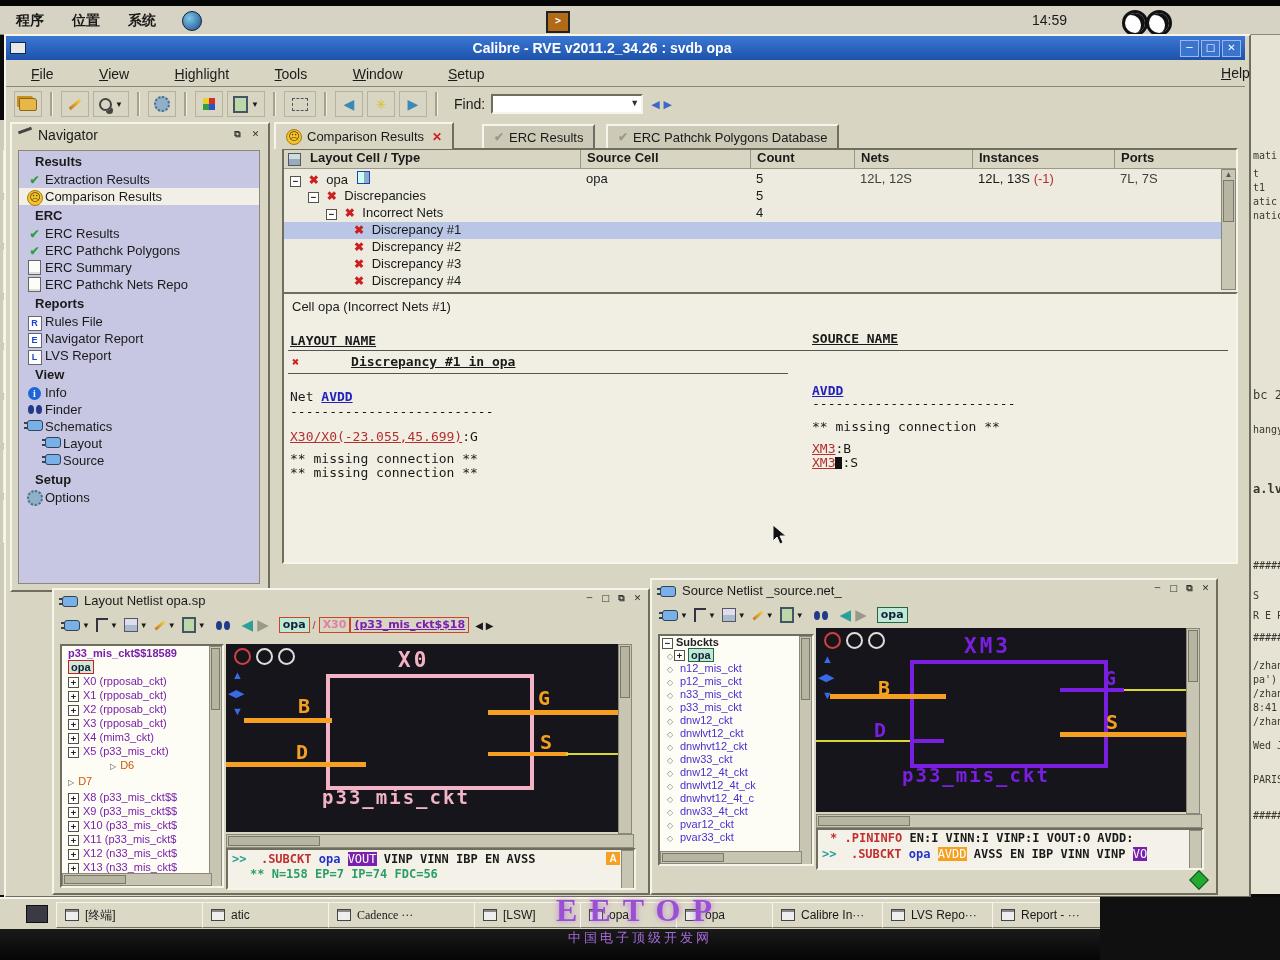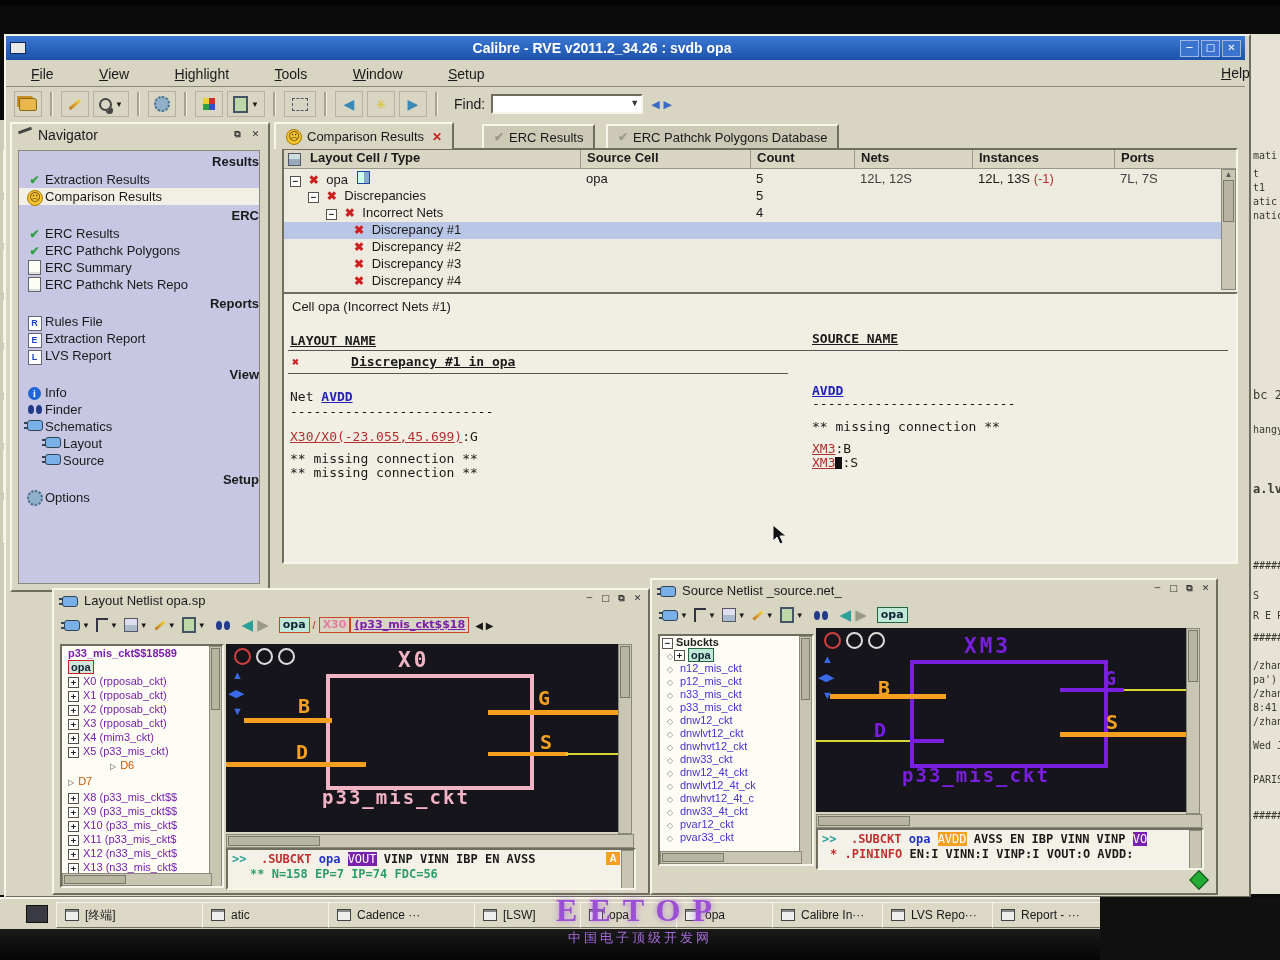--- a/index.html
+++ b/index.html
@@ -16,21 +16,21 @@
   .xmark{color:#cc2020;font-weight:bold;font-size:12px;}
   .chk{color:#2f9e44;font-weight:bold;font-size:12px;}
   .chk-gray{color:#9a9888;font-weight:bold;font-size:12px;}
   .menu-item{display:inline-block;margin-right:26px;font-size:14px;cursor:default;margin-left:15px;}
   .menu-item::first-letter{text-decoration:underline;}
   .tbtn{display:inline-flex;align-items:center;justify-content:center;width:26px;height:24px;margin:0 2px;
         background:#d9d5c3;border:1px solid #b5b2a0;}
   .tsep{display:inline-block;width:2px;height:24px;background:#a5a290;border-right:1px solid #f3f1e6;margin:0 6px;vertical-align:middle;}
   .exp{display:inline-block;width:9px;height:9px;border:1px solid #55534a;background:#fff;
        font:bold 9px/8px "DejaVu Sans Mono",monospace;text-align:center;color:#222;margin-right:4px;}
-  .navhdr{font-weight:bold;font-size:13px;padding:3px 0 2px 8px;text-align:right;}
+  .navhdr{font-weight:bold;font-size:13px;padding:3px 0 2px 16px;}
   .navitem{font-size:13px;padding:1px 0 1px 26px;white-space:nowrap;position:relative;}
   .navitem .nico{position:absolute;left:8px;top:1px;width:15px;text-align:center;}
   .docico{display:inline-block;width:11px;height:13px;background:#fdfdf8;border:1px solid #666;
           box-shadow:inset 0 -2px 0 #ddd;}
   .ltrico{display:inline-block;width:12px;height:13px;background:#fff;border:1px solid #667;
           font:bold 9px/13px "Liberation Sans",sans-serif;color:#2244cc;text-align:center;}
   .infoico{display:inline-block;width:13px;height:13px;border-radius:50%;background:#1c66d8;color:#fff;
            font:bold 10px/13px "Liberation Serif",serif;text-align:center;}
   .plugico{display:inline-block;width:14px;height:9px;background:#7ab0e8;border:1px solid #345;border-radius:3px;position:relative;}
   .plugico::before{content:"";position:absolute;left:-4px;top:1px;width:4px;height:2px;background:#345;}
@@ -109,20 +109,30 @@
     <span class="fragline" style="top:626px;">/zhangy/</span>
     <span class="fragline" style="top:640px;">pa')</span>
     <span class="fragline" style="top:654px;">/zhangy/</span>
     <span class="fragline" style="top:668px;">8:41 2017</span>
     <span class="fragline" style="top:682px;">/zhangy/1</span>
     <span class="fragline" style="top:706px;">Wed Jul</span>
     <span class="fragline" style="top:740px;">PARISON</span>
     <span class="fragline" style="top:776px;">#######</span>
   </div>
 
+  <div class="abs" style="left:0;top:6px;width:1280px;height:28px;background:#d6d2c4;border-bottom:1px solid #8a8878;">
+    <span class="abs" style="left:16px;top:6px;font-size:14px;font-weight:bold;">程序</span>
+    <span class="abs" style="left:72px;top:6px;font-size:14px;font-weight:bold;">位置</span>
+    <span class="abs" style="left:128px;top:6px;font-size:14px;font-weight:bold;">系统</span>
+    <span class="abs" style="left:182px;top:5px;width:18px;height:18px;border-radius:50%;background:radial-gradient(circle at 35% 35%,#7ec8e8,#1a4a8a);border:1px solid #123;"></span>
+    <span class="abs" style="left:546px;top:5px;width:20px;height:18px;background:#b06a18;border:2px solid #222;color:#fff;font:bold 10px/16px 'DejaVu Sans Mono',monospace;text-align:center;">&gt;</span>
+    <span class="abs" style="left:1032px;top:6px;font-size:14px;">14:59</span>
+    <span class="abs" style="left:1122px;top:4px;width:20px;height:20px;border-radius:50%;background:#fff;border:3px solid #111;box-shadow:inset -4px 2px 0 #111;"></span>
+    <span class="abs" style="left:1146px;top:4px;width:20px;height:20px;border-radius:50%;background:#fff;border:3px solid #111;box-shadow:inset -4px 2px 0 #111;"></span>
+  </div>
 
   <div class="abs beige bevel-out" style="left:4px;top:34px;width:1243px;height:860px;"></div>
 
   <div class="abs" style="left:6px;top:36px;width:1239px;height:24px;background:linear-gradient(#3b78d4,#1c52ab);display:flex;align-items:center;">
     <span style="width:14px;height:10px;background:#e8e8e8;border:1px solid #0a2a5a;margin-left:4px;"></span>
     <span style="flex:1;text-align:center;color:#fff;font-weight:bold;font-size:14px;">Calibre - RVE v2011.2_34.26 : svdb opa</span>
     <span class="ttlbtn">─</span>
     <span class="ttlbtn">□</span>
     <span class="ttlbtn" style="margin-right:4px;">✕</span>
   </div>
@@ -197,21 +207,21 @@
       <div class="navhdr">Results</div>
       <div class="navitem"><span class="nico"><span class="chk">✔</span></span><span>Extraction Results</span></div>
       <div class="navitem" style="background:#f2f0e6;"><span class="nico"><span class="sadface">☹</span></span><span>Comparison Results</span></div>
       <div class="navhdr">ERC</div>
       <div class="navitem"><span class="nico"><span class="chk">✔</span></span><span>ERC Results</span></div>
       <div class="navitem"><span class="nico"><span class="chk">✔</span></span><span>ERC Pathchk Polygons</span></div>
       <div class="navitem"><span class="nico"><span class="docico"></span></span><span>ERC Summary</span></div>
       <div class="navitem"><span class="nico"><span class="docico"></span></span><span>ERC Pathchk Nets Repo</span></div>
       <div class="navhdr">Reports</div>
       <div class="navitem"><span class="nico"><span class="ltrico">R</span></span><span>Rules File</span></div>
-      <div class="navitem"><span class="nico"><span class="ltrico">E</span></span><span>Extraction Report</span></div>
+      <div class="navitem"><span class="nico"><span class="ltrico">E</span></span><span>Navigator Report</span></div>
       <div class="navitem"><span class="nico"><span class="ltrico">L</span></span><span>LVS Report</span></div>
       <div class="navhdr">View</div>
       <div class="navitem"><span class="nico"><span class="infoico">i</span></span><span>Info</span></div>
       <div class="navitem"><span class="nico"><span class="binoc"></span></span><span>Finder</span></div>
       <div class="navitem"><span class="nico"><span class="plugico"></span></span><span>Schematics</span></div>
       <div class="navitem" style="padding-left:44px;"><span class="nico" style="left:26px;"><span class="plugico"></span></span><span>Layout</span></div>
       <div class="navitem" style="padding-left:44px;"><span class="nico" style="left:26px;"><span class="plugico"></span></span><span>Source</span></div>
       <div class="navhdr">Setup</div>
       <div class="navitem"><span class="nico"><span class="gearico"></span></span><span>Options</span></div>
     </div>
@@ -476,38 +486,38 @@
       <span class="abs" style="left:86px;top:138px;color:#7a1fe0;font:bold 19px/19px 'DejaVu Sans Mono',monospace;letter-spacing:2px;">p33_mis_ckt</span>
       <div class="abs sb" style="right:0;top:0;width:12px;height:100%;">
           <div class="sbthumb" style="margin:1px;height:50px;"></div>
         </div>
     </div>
     <div class="abs sb" style="left:164px;top:234px;width:384px;height:12px;">
         <div class="sbthumb" style="margin:1px;width:90px;height:8px;"></div>
       </div>
 
     <div class="abs bevel-in mono" style="left:164px;top:248px;width:384px;height:38px;background:#f4f2e8;font-size:12px;white-space:nowrap;overflow:hidden;">
+      <div style="padding:1px 0 0 12px;"><span style="color:#c03030;font-weight:bold;">*</span> <span style="color:#c03030;font-weight:bold;">.PININFO</span> <span style="font-weight:bold;">EN:I VINN:I VINP:I VOUT:O AVDD:</span></div>
       <div style="padding:2px 0 0 4px;"><span style="color:#2aa098;font-weight:bold;">&gt;&gt;</span>&nbsp;&nbsp;<span style="color:#c03030;font-weight:bold;">.SUBCKT</span> <span style="color:#2233cc;font-weight:bold;">opa</span> <span class="hl-orange">AVDD</span> <span style="font-weight:bold;">AVSS EN IBP VINN VINP</span> <span class="hl-purple">VO</span></div>
-      <div style="padding:1px 0 0 12px;"><span style="color:#c03030;font-weight:bold;">*</span> <span style="color:#c03030;font-weight:bold;">.PININFO</span> <span style="font-weight:bold;">EN:I VINN:I VINP:I VOUT:O AVDD:</span></div>
       <div class="abs sb" style="right:0;top:0;width:11px;height:100%;"></div>
     </div>
     <div class="abs" style="right:10px;bottom:6px;width:12px;height:12px;background:#22aa33;transform:rotate(45deg);border:1px solid #115522;"></div>
   </div>
 
   <div class="abs" style="left:0;top:897px;width:1100px;height:32px;background:#d9d5c3;border-top:2px solid #f7f5ea;">
     <span style="position:absolute;left:26px;top:6px;width:20px;height:16px;background:#3a3a44;border:1px solid #111;"></span>
     <div class="taskbtn" style="left:56px;width:140px;">
         <span class="taskico"></span>
         <span>[终端]</span>
       </div>
     <div class="taskbtn" style="left:202px;width:120px;">
         <span class="taskico"></span>
         <span>atic</span>
       </div>
-    <div class="taskbtn" style="left:328px;width:140px;">
+    <div class="taskbtn" style="left:328px;width:140px;font-family:Liberation Serif, serif;">
         <span class="taskico"></span>
         <span>Cadence ···</span>
       </div>
     <div class="taskbtn" style="left:474px;width:100px;">
         <span class="taskico"></span>
         <span>[LSW]</span>
       </div>
     <div class="taskbtn" style="left:580px;width:90px;">
         <span class="taskico"></span>
         <span>opa</span>

